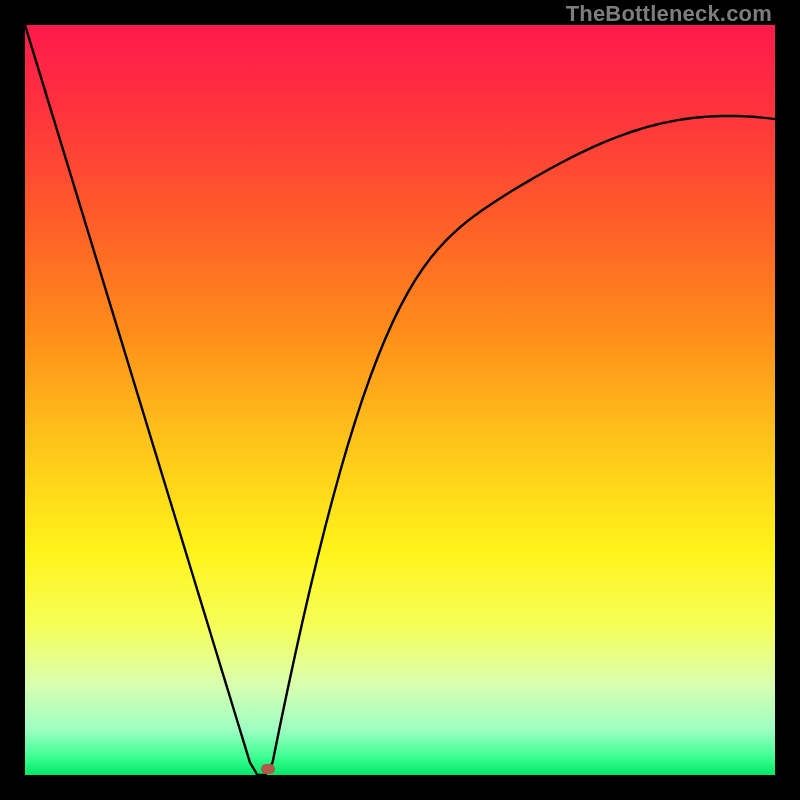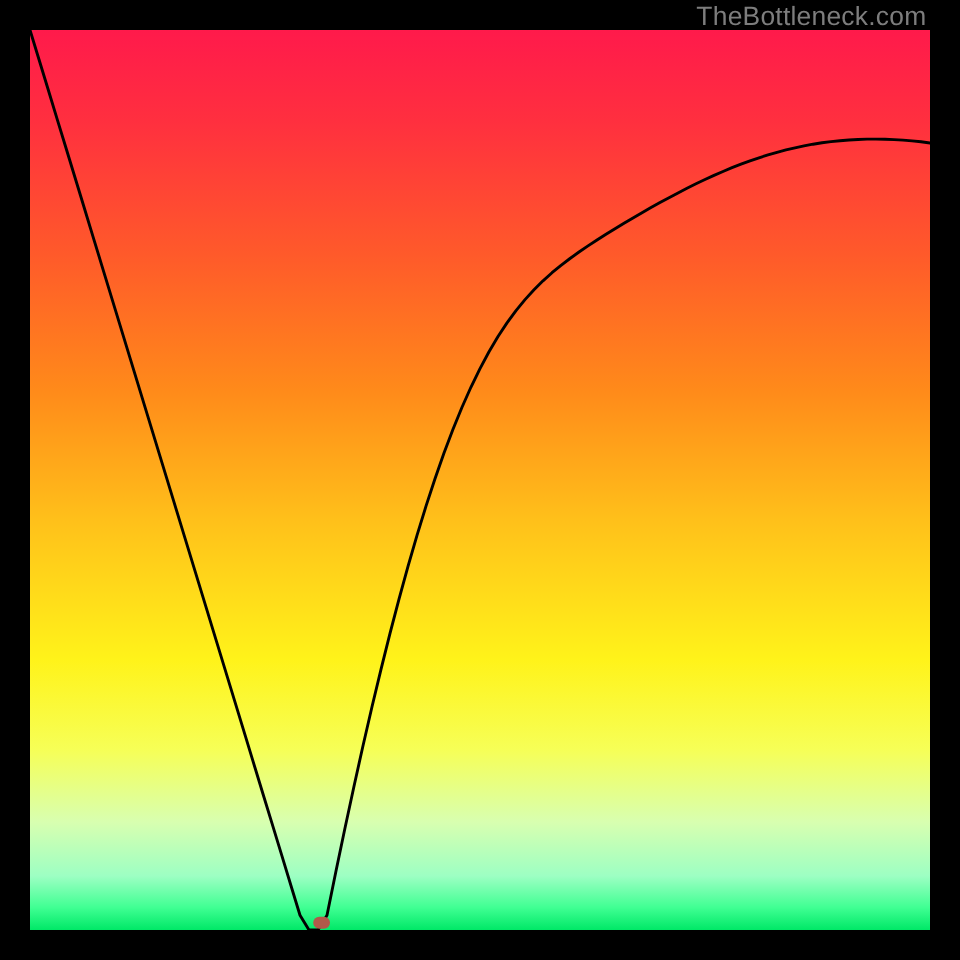--- a/index.html
+++ b/index.html
@@ -25,21 +25,21 @@
     top: 0;
     width: 750px;
     height: 750px;
   }
   .watermark {
     position: absolute;
     top: 1px;
     right: 28px;
     color: #7d7d7d;
     font-size: 22px;
-    font-weight: 400;
+    font-weight: 700;
     letter-spacing: 0.2px;
     user-select: none;
     text-align: right;
   }
   .marker {
     position: absolute;
     width: 14px;
     height: 10px;
     border-radius: 5px;
     transform: translate(-50%, -50%);

